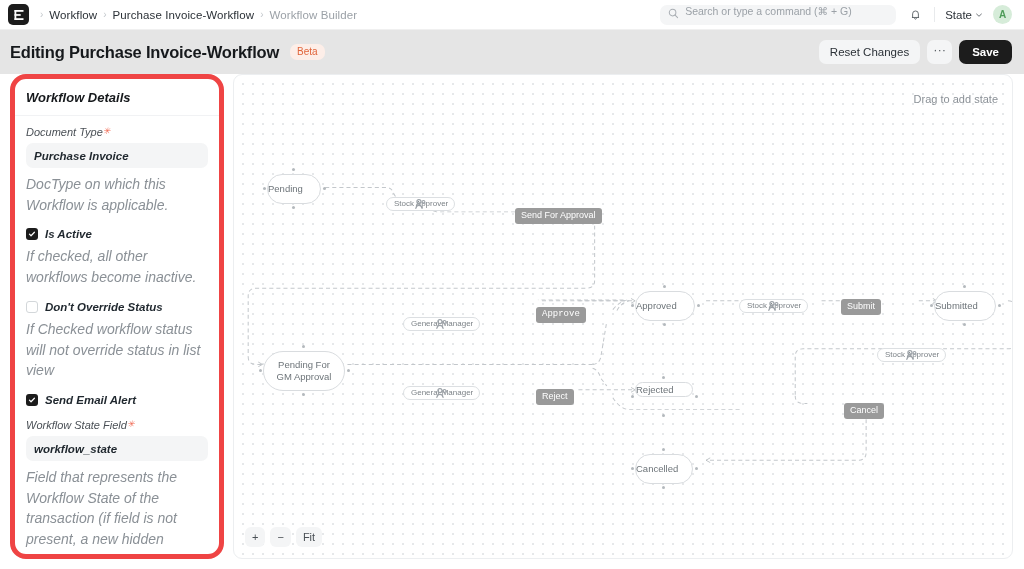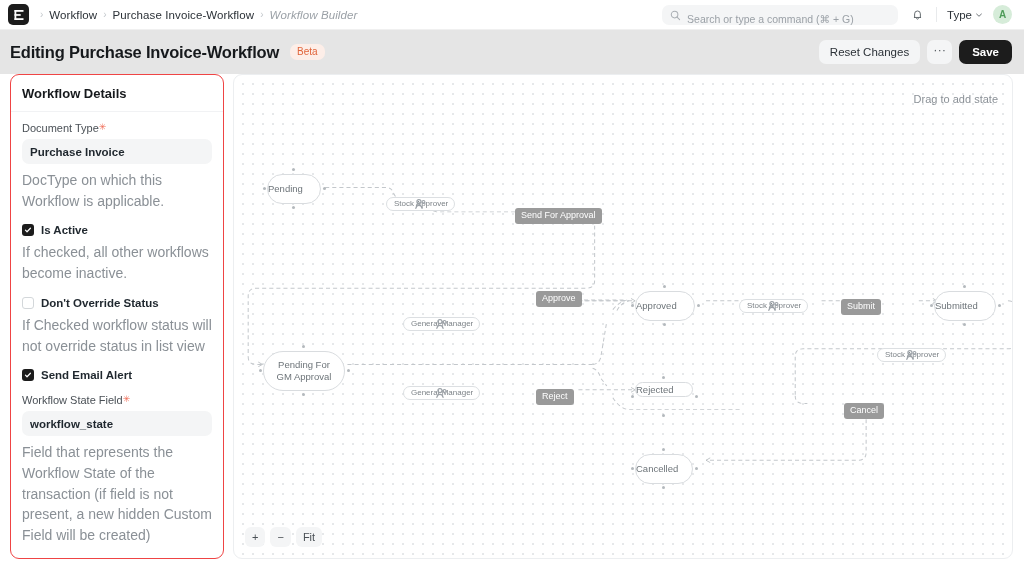--- a/index.html
+++ b/index.html
@@ -25,29 +25,29 @@
     background: #1c1c1c;
     display: flex; align-items: center; justify-content: center;
     flex: 0 0 auto;
   }
   .logo svg { display: block; }
   .breadcrumb { display: flex; align-items: center; margin-left: 11px; gap: 6px; }
   .crumb {
     font-size: 11.5px; color: #2b3137; font-weight: 500;
     white-space: nowrap; letter-spacing: .1px;
   }
-  .crumb.muted { color: #9ba1a7; font-weight: 400; font-style: italic; }
+  .crumb.muted { color: #9ba1a7; font-weight: 400; }
   .crumb-sep { color: #c4c9cd; font-size: 10px; line-height: 1; }
 
   .nav-right {
     margin-left: auto; display: flex; align-items: center; gap: 10px;
   }
   .search-box {
     width: 236px; height: 20px; background: #f4f5f6; border-radius: 7px;
-    display: flex; align-items: flex-end; padding: 0 8px; gap: 6px;
+    display: flex; align-items: flex-start; padding: 0 8px; gap: 6px;
   }
   .search-box .ph { font-size: 10.5px; color: #9ba1a7; white-space: nowrap; }
   .bell { width: 18px; height: 18px; display:flex; align-items:center; justify-content:center; }
   .nav-div { width: 1px; height: 15px; background: #e8eaec; }
   .help {
     display: flex; align-items: center; gap: 3px;
     font-size: 11.5px; color: #2b3137; font-weight: 500;
   }
   .avatar {
     width: 19px; height: 19px; border-radius: 50%;
@@ -76,22 +76,23 @@
               display:flex; align-items:center; justify-content:center; font-size: 13px;
               line-height: 0; padding-bottom:4px;}
   .btn-dark { background: #1c1c1c; color: #fff; height: 24px; padding: 0 13px; font-weight: 600;}
 
   
   .body-wrap { display: flex; padding: 0 11px 10px 10px; gap: 9px; height: 495px; }
 
   
   .sidebar {
     width: 214px; flex: 0 0 214px;
-    border: 1px solid #ef4444; border-radius: 9px; background: #fff;
+    border: 5px solid #ef4444; border-radius: 16px; background: #fff;
     overflow: hidden;
+    font-style: italic;
   }
   .sb-head {
     padding: 11px 11px 10px; font-size: 13px; font-weight: 700; color: #16191c;
     border-bottom: 1px solid #f1f2f4;
   }
   .sb-body { padding: 10px 11px 12px; }
   .fld-label { font-size: 11px; color: #4a5056; margin-bottom: 5px; }
   .req { color: #f06a54; font-size: 9px; vertical-align: 2px; }
   .fld-input {
     height: 25px; background: #f4f5f6; border-radius: 7px;
@@ -195,21 +196,21 @@
     <div class="bell">
       <svg width="13" height="13" viewBox="0 0 14 14">
         <path d="M3.6 10.2h6.8M3.9 10.2V6.3a3.1 3.1 0 016.2 0v3.9" fill="none" stroke="#5b6166" stroke-width="1" stroke-linecap="round" stroke-linejoin="round"></path>
         <path d="M6 11.4a1.1 1.1 0 002 0" fill="none" stroke="#5b6166" stroke-width="1" stroke-linecap="round"></path>
       </svg>
     </div>
 
     <div class="nav-div"></div>
 
     <div class="help">
-      <span>Type</span>
+      <span>State</span>
       <span>
         <svg width="8" height="8" viewBox="0 0 10 10">
           <path d="M2 3.8L5 6.6l3-2.8" fill="none" stroke="#5b6166" stroke-width="1.1" stroke-linecap="round" stroke-linejoin="round"></path>
         </svg>
       </span>
     </div>
 
     <div class="avatar">A</div>
   </div>
 </div>
@@ -362,21 +363,21 @@
 
       <div class="node" style="left:401px; top:379px; width:58px; height:30px;">
         <span>Cancelled</span>
       </div>
       <span class="handle" style="left:397px; top:392px;"></span>
       <span class="handle" style="left:461px; top:392px;"></span>
       <span class="handle" style="left:428px; top:373px;"></span>
       <span class="handle" style="left:428px; top:411px;"></span>
 
       <div class="action" style="left:281px; top:133px;">Send For Approval</div>
-      <div class="action" style="left:302px; top:216px;">Approve</div>
+      <div class="action" style="left:302px; top:232px;font-family:Liberation Mono, monospace;">Approve</div>
       <div class="action" style="left:607px; top:224px;">Submit</div>
       <div class="action" style="left:302px; top:314px;">Reject</div>
       <div class="action" style="left:610px; top:328px;">Cancel</div>
 
       <div class="role" style="left:152px; top:122px;">
         <span>
           <svg width="7" height="7" viewBox="0 0 10 10">
               <circle cx="3.6" cy="3" r="1.7" fill="none" stroke="#9ba1a7" stroke-width="1"></circle>
               <path d="M1 8.6c.4-1.6 1.4-2.4 2.6-2.4s2.2.8 2.6 2.4" fill="none" stroke="#9ba1a7" stroke-width="1" stroke-linecap="round"></path>
               <circle cx="7.4" cy="3.3" r="1.2" fill="none" stroke="#9ba1a7" stroke-width=".9"></circle>

